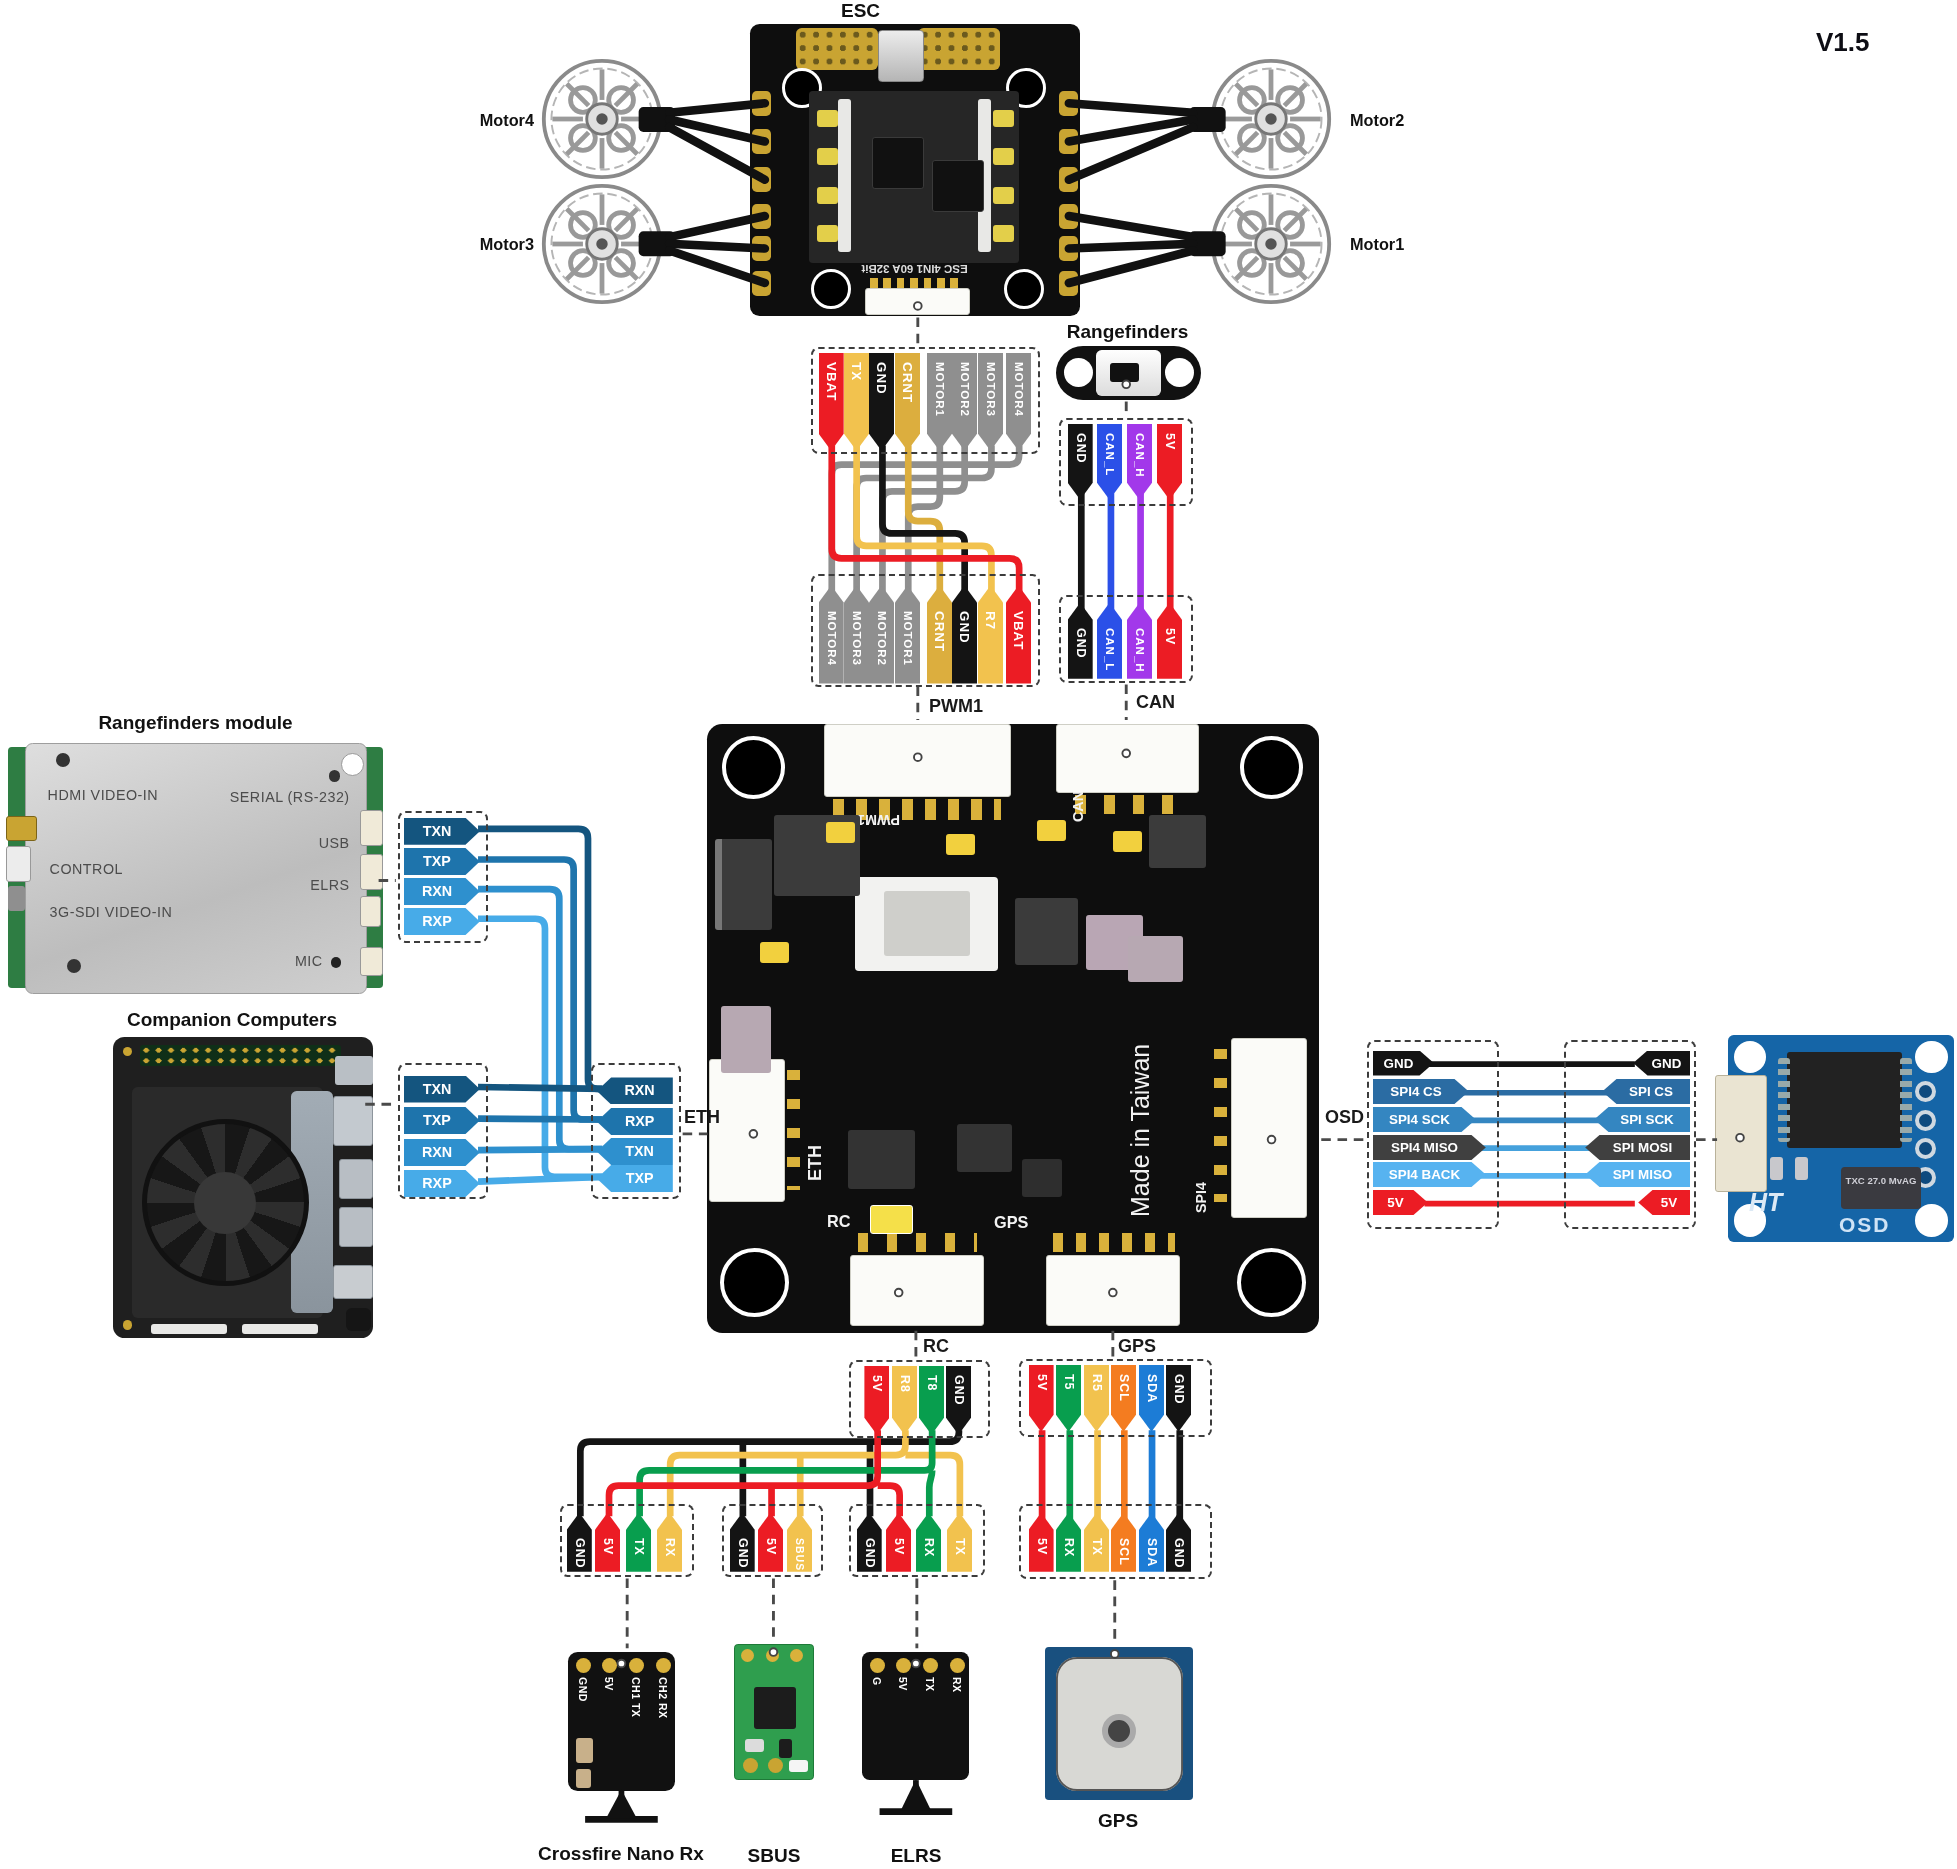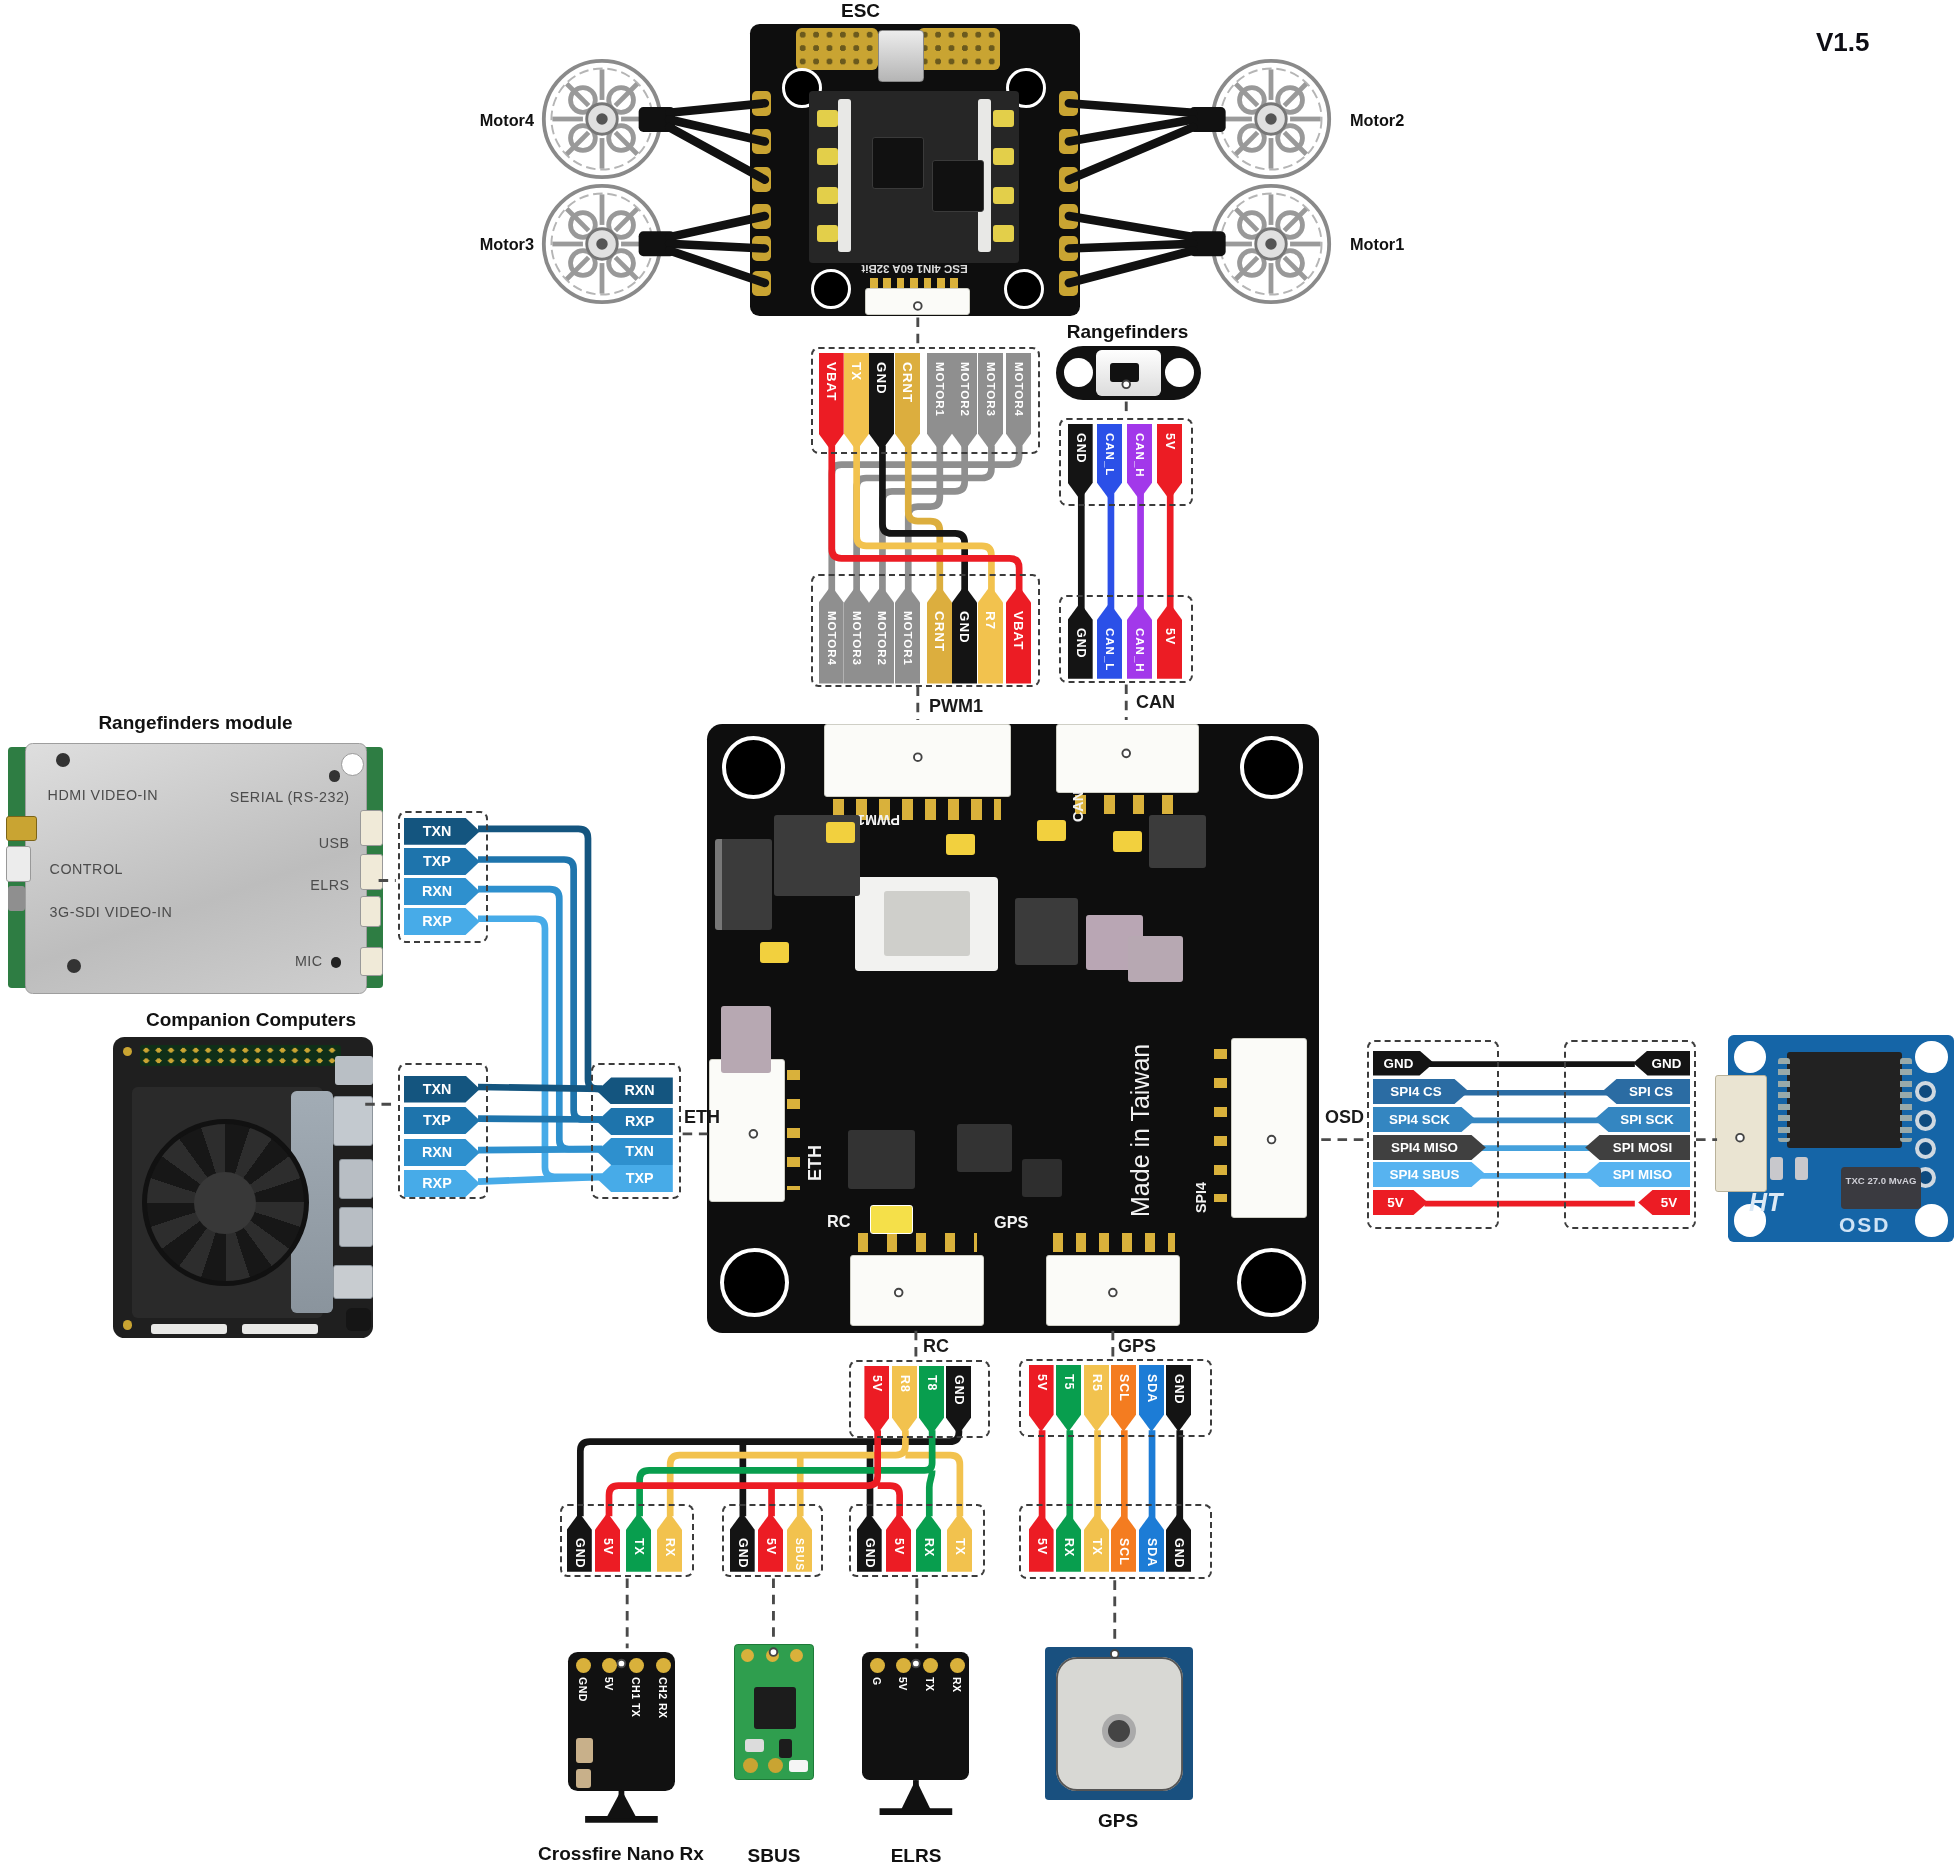--- a/index.html
+++ b/index.html
@@ -210,21 +210,21 @@
     <div class="screw" style="left:323px;top:216px;width:10.5px;height:10.5px;background:#222;"></div>
     <div class="pc" style="left:-1.9px;top:75px;width:29px;height:23px;background:#c9a432;border:1px solid #7c6418;"></div>
     <div class="pc" style="left:-1.9px;top:105px;width:23px;height:34px;background:#ececec;border:1px solid #999;"></div>
     <div class="pc" style="left:0;top:145px;width:17px;height:25px;background:#8f8f8f;"></div>
     <div class="pc" style="left:352px;top:69px;width:21px;height:34px;background:#f0ead8;border:1px solid #999;"></div>
     <div class="pc" style="left:352px;top:113px;width:21px;height:34px;background:#f0ead8;border:1px solid #999;"></div>
     <div class="pc" style="left:352px;top:155px;width:19px;height:29px;background:#f0ead8;border:1px solid #999;"></div>
     <div class="pc" style="left:352px;top:206px;width:21px;height:27px;background:#f0ead8;border:1px solid #999;"></div>
   </div>
 
-  <div class="sec-title" style="left:122px;top:1009px;width:258px;text-align:center;">Companion Computers</div>
+  <div class="sec-title" style="left:103px;top:1009px;width:258px;text-align:center;">Companion Computers</div>
   <div class="abs" style="left:113px;top:1037px;width:260px;height:301px;background:#1f1f1f;border-radius:11.5px;">
     <div class="pc" style="left:27px;top:7.6px;width:201px;height:21px;background:#0f2f18;background-image:radial-gradient(#c9a432 2.9px,transparent 2.9px);background-size:12.4px 10.5px;border-radius:2.9px;"></div>
     <div class="pc" style="left:19px;top:50px;width:191px;height:231px;background:#2a2a2a;border-radius:5.7px;"></div>
     <div class="pc" style="left:178px;top:54px;width:42px;height:222px;background:linear-gradient(#a2acb5,#8a949d);border-radius:5.7px;"></div>
     <div class="abs" style="left:29px;top:82px;width:167px;height:167px;border-radius:50%;background:repeating-conic-gradient(#171717 0 18deg,#2d2d2d 18deg 36deg);border:5.7px solid #111;box-sizing:border-box;"></div>
     <div class="abs" style="left:81px;top:135px;width:62px;height:62px;border-radius:50%;background:#383838;"></div>
     <div class="pc" style="left:222px;top:19px;width:38px;height:29px;background:#b9bfc5;"></div>
     <div class="pc" style="left:220px;top:59px;width:40px;height:50px;background:#c3c9cf;border:1.9px solid #8d959c;box-sizing:border-box;"></div>
     <div class="pc" style="left:226px;top:122px;width:34px;height:40px;background:#b8bec4;border:1.9px solid #8d959c;box-sizing:border-box;"></div>
     <div class="pc" style="left:226px;top:170px;width:34px;height:40px;background:#b8bec4;border:1.9px solid #8d959c;box-sizing:border-box;"></div>
@@ -515,21 +515,21 @@
     <div class="fh pl c-e4" style="left:3.8px;top:100px;width:76px;">TXP</div>
   </div>
   <div class="port-label" style="left:684px;top:1107px;">ETH</div>
 
   <div class="port-label" style="left:1325px;top:1107px;">OSD</div>
   <div class="pinbox" style="left:1367px;top:1040px;width:132px;height:189px;">
     <div class="fh pr c-blk" style="left:3.8px;top:8.6px;width:61px;height:25px;line-height:25px;font-size:13.4px;">GND</div>
     <div class="fh pr c-o1" style="left:3.8px;top:37px;width:96px;height:25px;line-height:25px;font-size:13.4px;">SPI4 CS</div>
     <div class="fh pr c-o2" style="left:3.8px;top:65px;width:103px;height:25px;line-height:25px;font-size:13.4px;">SPI4 SCK</div>
     <div class="fh pr c-o3" style="left:3.8px;top:93px;width:113px;height:25px;line-height:25px;font-size:13.4px;">SPI4 MISO</div>
-    <div class="fh pr c-o4" style="left:3.8px;top:120px;width:113px;height:25px;line-height:25px;font-size:13.4px;">SPI4 SBUS</div>
+    <div class="fh pr c-o4" style="left:3.8px;top:120px;width:113px;height:25px;line-height:25px;font-size:13.4px;">SPI4 BACK</div>
     <div class="fh pr c-red" style="left:3.8px;top:148px;width:55px;height:25px;line-height:25px;font-size:13.4px;">5V</div>
   </div>
   <div class="pinbox" style="left:1564px;top:1040px;width:132px;height:189px;">
     <div class="fh pl c-blk" style="right:3.8px;top:8.6px;width:57px;height:25px;line-height:25px;font-size:13.4px;">GND</div>
     <div class="fh pl c-o1" style="right:3.8px;top:37px;width:88px;height:25px;line-height:25px;font-size:13.4px;">SPI CS</div>
     <div class="fh pl c-o2" style="right:3.8px;top:65px;width:96px;height:25px;line-height:25px;font-size:13.4px;">SPI SCK</div>
     <div class="fh pl c-o3" style="right:3.8px;top:93px;width:105px;height:25px;line-height:25px;font-size:13.4px;">SPI MOSI</div>
     <div class="fh pl c-o4" style="right:3.8px;top:120px;width:105px;height:25px;line-height:25px;font-size:13.4px;">SPI MISO</div>
     <div class="fh pl c-red" style="right:3.8px;top:148px;width:52px;height:25px;line-height:25px;font-size:13.4px;">5V</div>
   </div>

